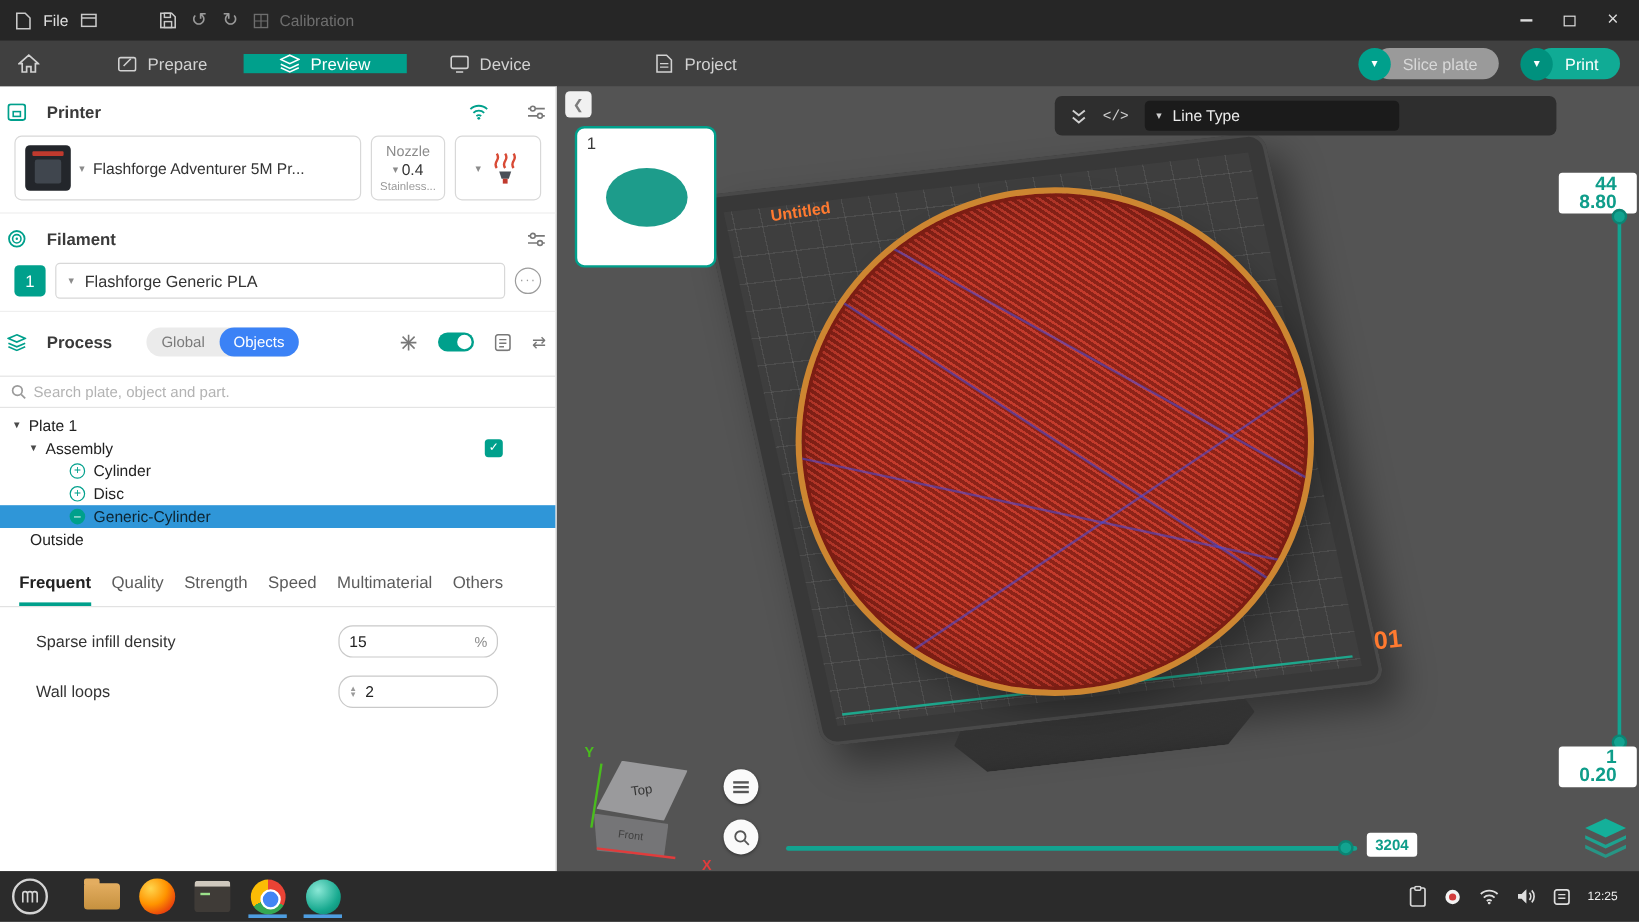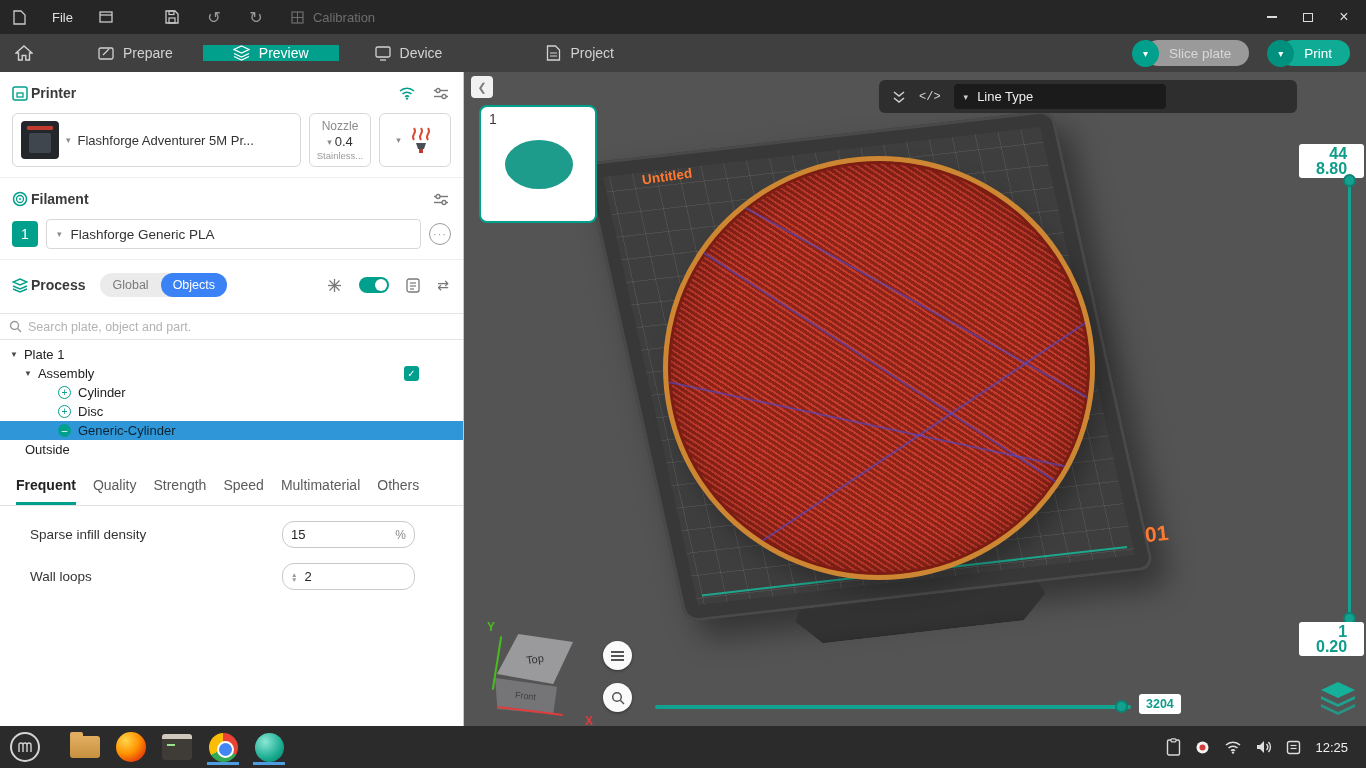--- a/index.html
+++ b/index.html
@@ -2,21 +2,21 @@
 <html><head>
 <meta charset="utf-8">
 <style>
   *{margin:0;padding:0;box-sizing:border-box;}
   html,body{width:1366px;height:768px;overflow:hidden;}
   body{font-family:"Liberation Sans","DejaVu Sans",sans-serif;background:#535353;}
   .screen{position:relative;width:1366px;height:768px;background:#535353;}
 
   
   .titlebar{position:absolute;top:0;left:0;right:0;height:34px;background:#262626;display:flex;align-items:center;color:#d6d6d6;font-size:13px;}
-  .tb-group{display:flex;align-items:center;gap:24px;padding:0 10px;}
+  .tb-group{display:flex;align-items:center;gap:8px;padding:0 10px;}
   .tb-ico{width:18px;height:18px;display:flex;align-items:center;justify-content:center;color:#bdbdbd;font-size:14px;}
   .tb-menu-label{color:#e0e0e0;}
   .tb-calib{display:flex;align-items:center;gap:6px;color:#6e6e6e;}
   .tb-title{position:absolute;left:0;right:0;text-align:center;color:#e9e9e9;pointer-events:none;}
   .win-controls{margin-left:auto;display:flex;gap:4px;padding-right:6px;z-index:2;}
   .win-btn{width:32px;height:28px;display:flex;align-items:center;justify-content:center;color:#dcdcdc;}
   .min-glyph{display:block;width:10px;height:2px;background:#dcdcdc;}
   .max-glyph{display:block;width:10px;height:9px;border:1.5px solid #dcdcdc;}
 
   
@@ -28,21 +28,21 @@
   .nav-actions{margin-left:auto;display:flex;align-items:center;gap:18px;padding-right:16px;}
   .combo{display:flex;align-items:center;}
   .combo-arrow{width:27px;height:27px;border-radius:50%;background:#00a08c;display:flex;align-items:center;justify-content:center;color:#fff;font-size:10px;z-index:1;}
   .combo-arrow.dark{background:#00917e;}
   .combo-pill{margin-left:-14px;height:26px;border-radius:13px;display:flex;align-items:center;padding:0 18px 0 24px;font-size:13.5px;}
   .combo-pill.disabled{background:#9a9a9a;color:#d8d8d8;}
   .combo-pill.print{background:#10ab95;color:#fff;}
 
   
   .sidebar{position:absolute;left:0;top:72px;width:464px;bottom:42px;background:#fff;border-right:1px solid #c9c9c9;overflow:hidden;}
-  .sec-head{display:flex;align-items:center;gap:3px;padding:13px 12px 9px;text-align:right;}
+  .sec-head{display:flex;align-items:center;gap:17px;padding:13px 6px 9px;text-align:right;}
   .sec-head.bordered{border-top:1px solid #efefef;margin-top:10px;}
   .sec-title{font-size:14px;font-weight:bold;color:#3a3a3a;}
   .head-spacer{flex:1;}
   .head-ico{display:flex;align-items:center;justify-content:center;}
   .printer-row{display:flex;gap:8px;margin:3px 12px 0;}
   .printer-select{flex:1;height:54px;border:1px solid #d8d8d8;border-radius:6px;display:flex;align-items:center;gap:7px;padding:0 8px;background:#fff;}
   .printer-img{width:38px;height:38px;background:#23262b;border-radius:4px;position:relative;flex:none;}
   .printer-img::before{content:"";position:absolute;left:6px;top:5px;right:6px;height:4px;background:#c03a2e;border-radius:1px;}
   .printer-img::after{content:"";position:absolute;left:8px;top:12px;right:8px;bottom:6px;background:#40464e;border-radius:2px;}
   .caret{color:#8b8b8b;font-size:9px;flex:none;}
@@ -132,21 +132,21 @@
   .folder-ico{width:30px;height:22px;background:linear-gradient(#e3ad60,#c6913f);border-radius:2px 3px 3px 3px;position:relative;}
   .folder-ico::before{content:"";position:absolute;top:-4px;left:0;width:13px;height:5px;background:#e3ad60;border-radius:2px 2px 0 0;}
   .firefox-ico{width:30px;height:30px;border-radius:50%;background:radial-gradient(circle at 32% 28%,#ffd54d,#ff9400 45%,#e8400c 78%,#b5260d);}
   .terminal-ico{width:30px;height:26px;background:#3f3b37;border-radius:3px;border-top:5px solid #cfc8bd;position:relative;}
   .terminal-ico::after{content:"";position:absolute;left:5px;top:5px;width:8px;height:2px;background:#9be08a;}
   .chrome-ico{width:29px;height:29px;border-radius:50%;background:conic-gradient(#ea4335 0 33%,#34a853 0 66%,#fbbc05 0 100%);position:relative;}
   .chrome-ico::after{content:"";position:absolute;left:8px;top:8px;width:13px;height:13px;background:#4285f4;border:2.5px solid #fff;border-radius:50%;}
   .tealapp-ico{width:29px;height:29px;border-radius:50%;background:radial-gradient(circle at 35% 30%,#8ae8d6,#17a98f 62%,#0b7a67);}
   .tray{margin-left:auto;display:flex;align-items:center;gap:14px;padding-right:10px;color:#ddd;}
   .tray-ico{display:flex;align-items:center;justify-content:center;}
-  .clock{font-size:13px;color:#efefef;}
+  .clock{font-size:10px;color:#efefef;}
   svg{display:block;}
 </style>
 </head>
 <body>
 
 <div class="screen">
 
   <div class="titlebar">
     <div class="tb-group">
       <span class="tb-ico">

